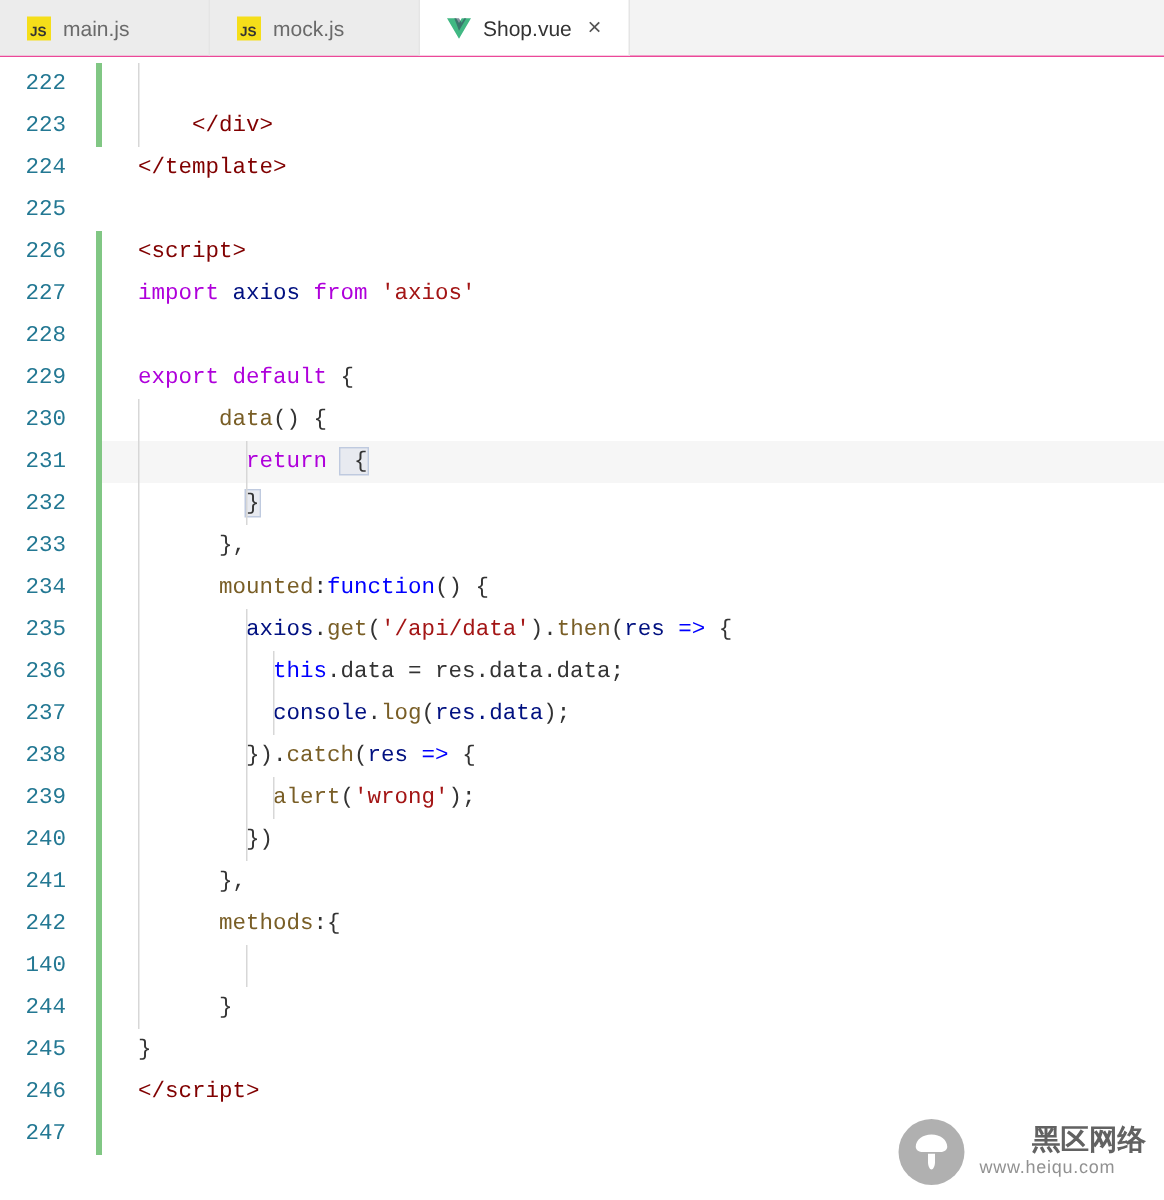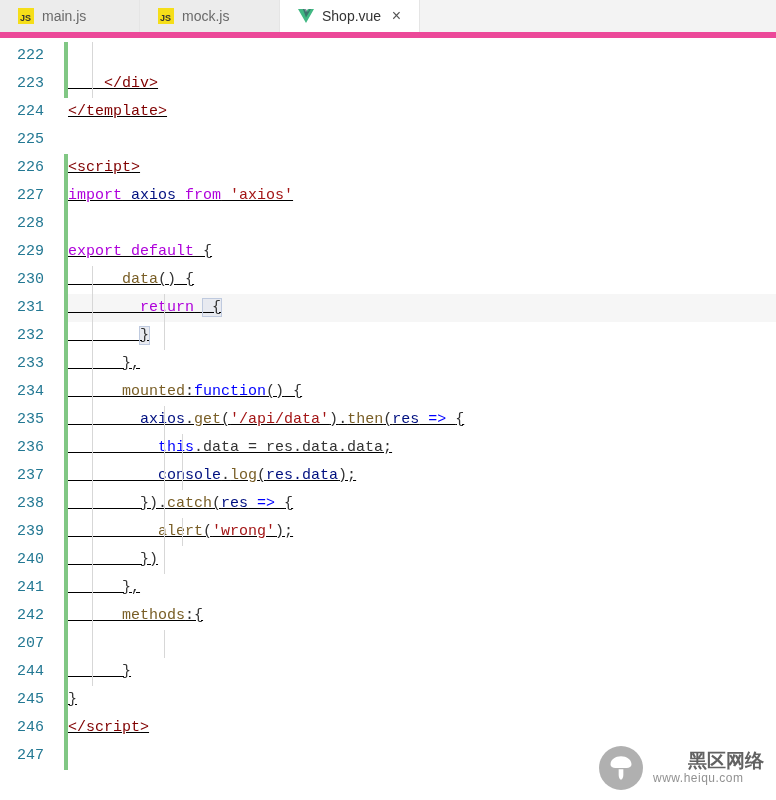--- a/index.html
+++ b/index.html
@@ -9,21 +9,21 @@
     background: #ffffff;
     width: 776px;
     height: 800px;
     overflow: hidden;
     position: relative;
   }
   .tab-bar {
     display: flex;
     height: 38px;
     background: #f3f3f3;
-    border-bottom: 6px solid #ec4899;
+    border-bottom: 1px solid #ec4899;
   }
   .tab {
     display: flex;
     align-items: center;
     padding: 0 18px;
     gap: 8px;
     font-family: -apple-system, "Segoe UI", Arial, sans-serif;
     font-size: 14px;
     color: #6a6a6a;
     background: #ececec;
@@ -85,22 +85,22 @@
   .modbar .mod { background: #81c784; }
   .code {
     flex: 1;
     padding-top: 4px;
     position: relative;
   }
   .codeline {
     height: 28px;
     line-height: 28px;
     white-space: pre;
+    padding-left: 24px;
     position: relative;
-    text-decoration: underline;
   }
   .codeline.current {
     background: #f6f6f6;
   }
   .indent {
     position: absolute;
     top: 0; bottom: 0;
     border-left: 1px solid #d7d7d7;
   }
   .tag   { color: #800000; }
@@ -179,21 +179,21 @@
     <div class="ln">233</div>
     <div class="ln">234</div>
     <div class="ln">235</div>
     <div class="ln">236</div>
     <div class="ln">237</div>
     <div class="ln">238</div>
     <div class="ln">239</div>
     <div class="ln">240</div>
     <div class="ln">241</div>
     <div class="ln">242</div>
-    <div class="ln">207</div>
+    <div class="ln">140</div>
     <div class="ln">244</div>
     <div class="ln">245</div>
     <div class="ln">246</div>
     <div class="ln">247</div>
   </div>
   <div class="modbar">
     <div class="mb mod"></div>
       <div class="mb mod"></div>
       <div class="mb"></div>
       <div class="mb"></div>

